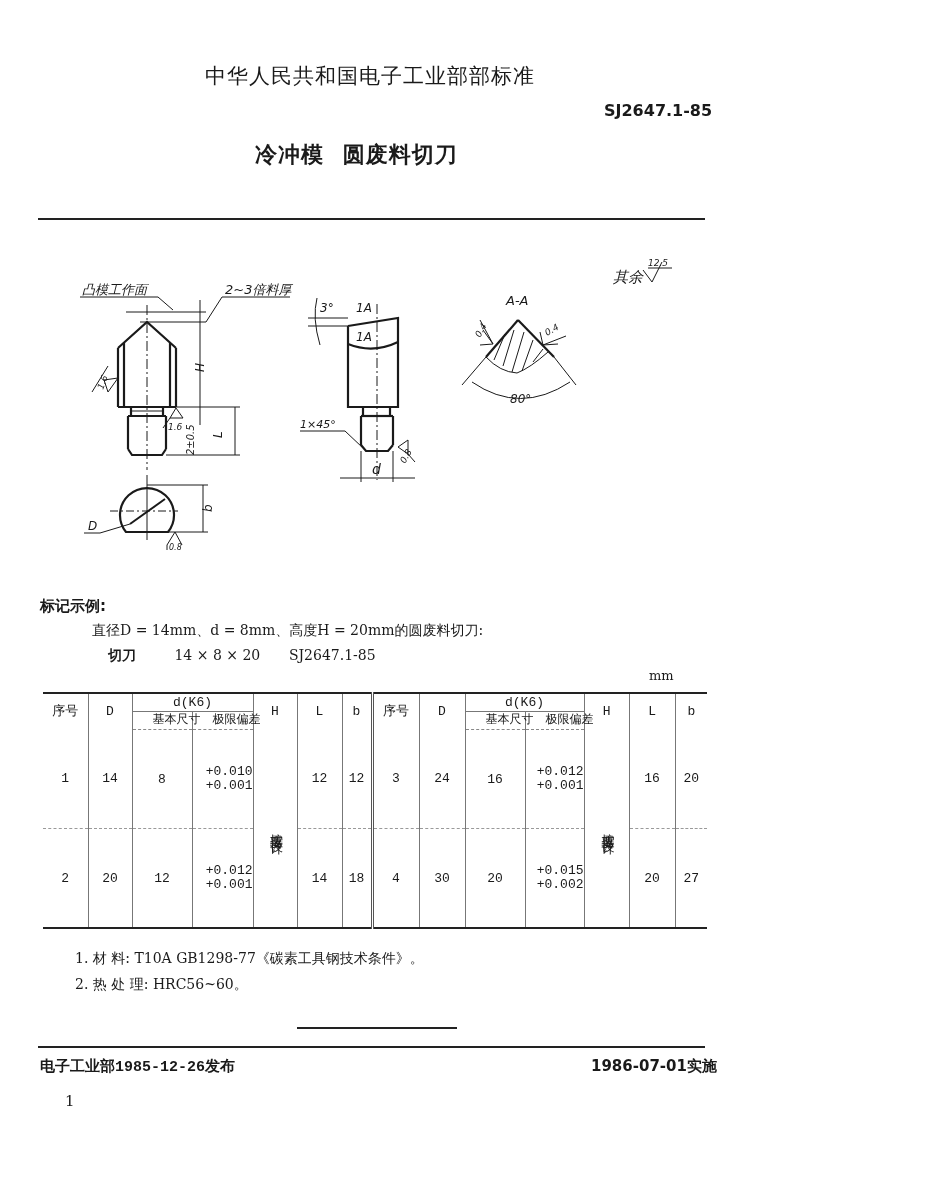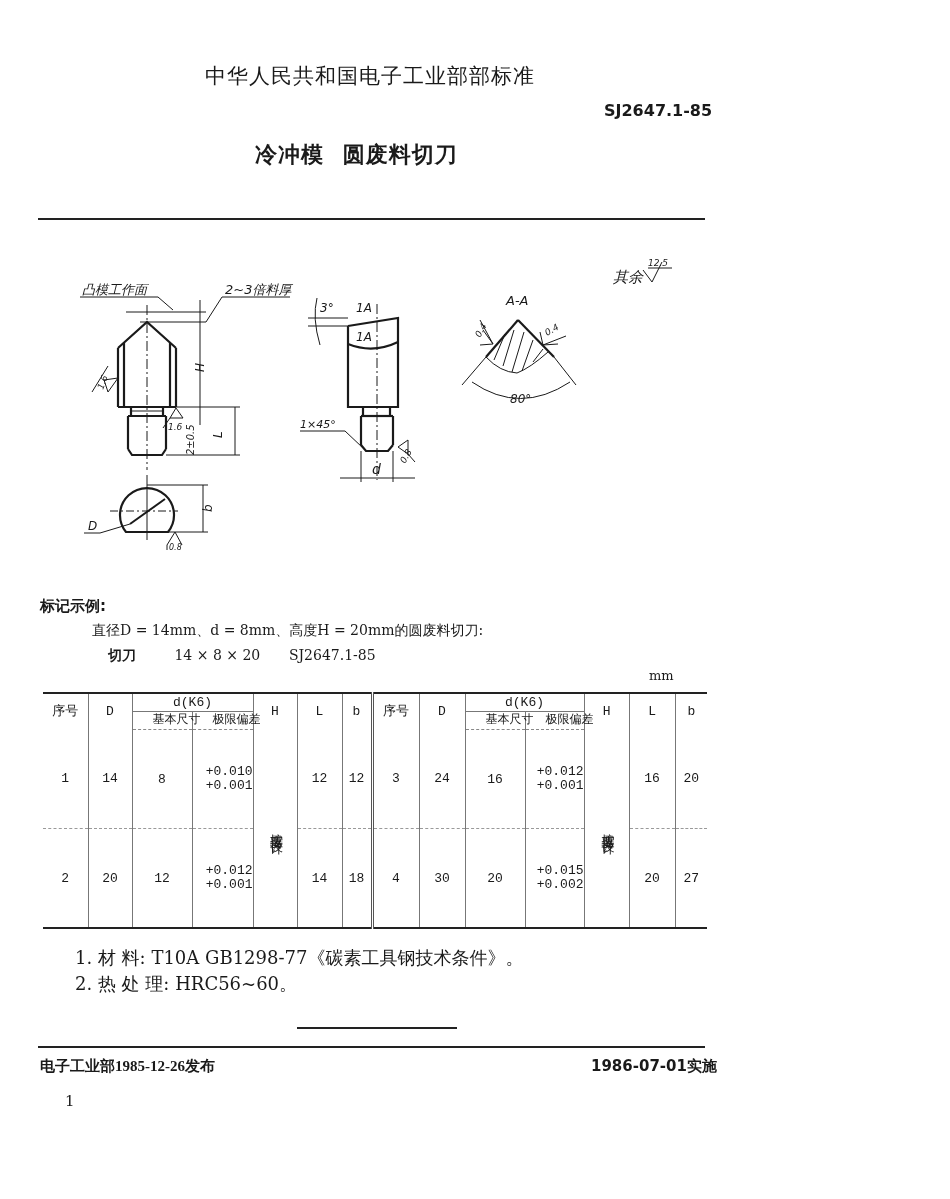--- a/index.html
+++ b/index.html
@@ -23,23 +23,23 @@
   table.spec thead .sub { border-top: 1px solid #777; font-size: 12px; white-space: nowrap; }
   table.spec thead tr.r2 th { border-bottom: 1px dashed #888; padding-left: 20px; }
   table.spec tbody td { height: 98px; }
   table.spec tbody tr.row-a td { border-bottom: 1px dashed #999; }
   table.spec tbody tr.row-b td { border-bottom: 2px solid #222; }
   table.spec .mid { border-left: 3px double #555; }
   table.spec td.dev { text-align: right; padding-left: 6px; line-height: 14px; }
   table.spec td.vert { writing-mode: vertical-rl; text-orientation: upright; letter-spacing: 2px; font-size: 13px; }
   table.spec .edge-l { border-left: none; }
   table.spec .edge-r { border-right: none; }
-  .notes { left: 75px; top: 945px; font-size: 18px; line-height: 26px; }
+  .notes { left: 75px; top: 945px; font-size: 14px; line-height: 26px; }
   .short-rule { left: 297px; top: 1027px; width: 160px; height: 2px; background: #222; }
-  .foot-l { left: 40px; top: 1057px; font-family: Liberation Serif, serif; font-weight: bold; font-size: 15px; }
+  .foot-l { left: 40px; top: 1057px; font-family: Liberation Mono, monospace; font-weight: bold; font-size: 15px; }
   .foot-r { left: 591px; top: 1057px; font-family: "DejaVu Sans", sans-serif; font-weight: bold; font-size: 15px; }
   .page { left: 65px; top: 1092px; font-size: 15px; }
   svg text { font-family: "DejaVu Sans", sans-serif; font-style: italic; }
 </style>
 </head>
 <body>
 
 <div class="abs org">中华人民共和国电子工业部部标准</div>
 <div class="abs std">SJ2647.1-85</div>
 <div class="abs title">冷冲模  圆废料切刀</div>

